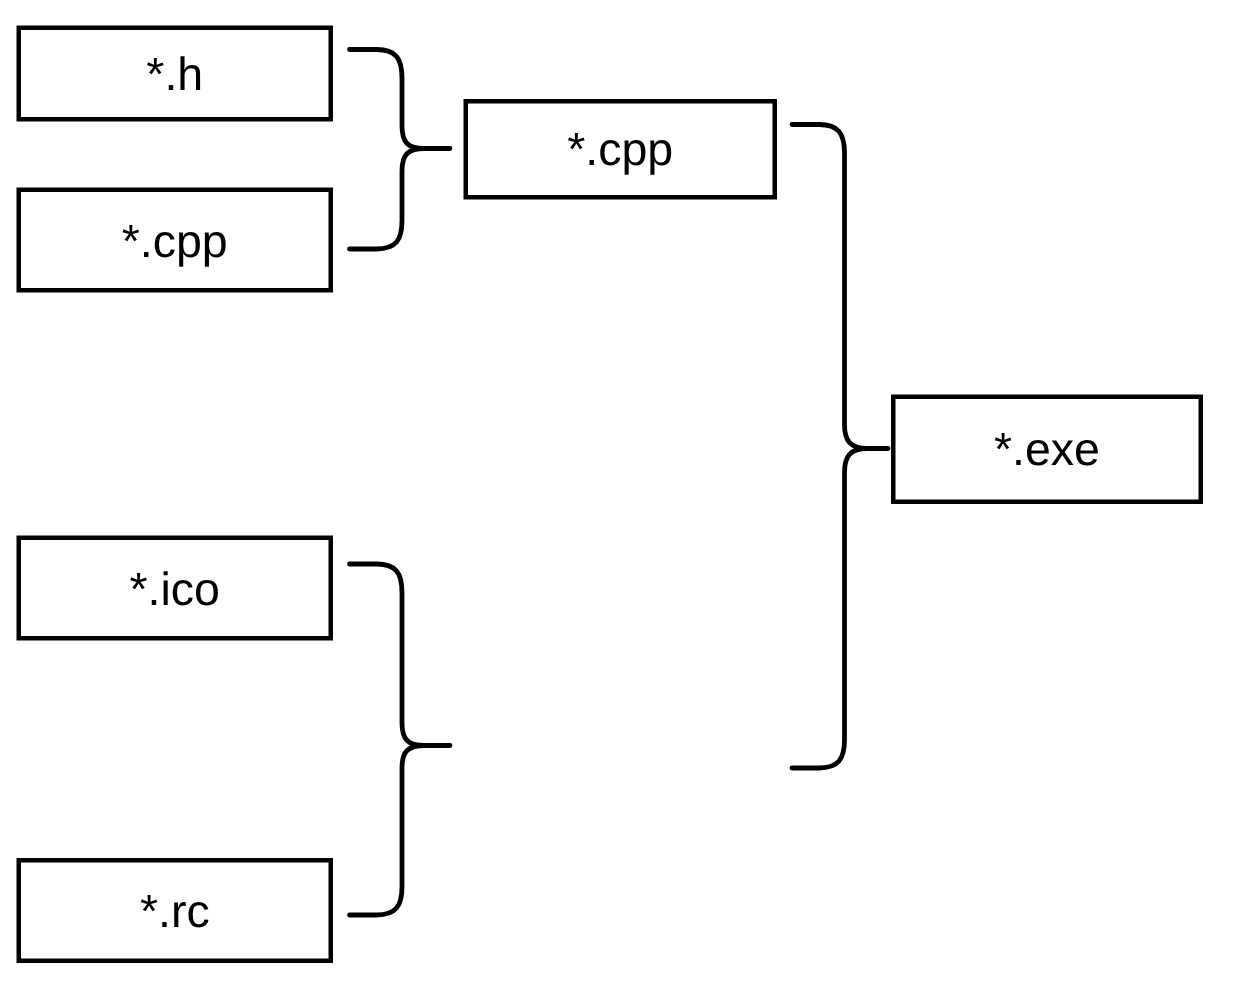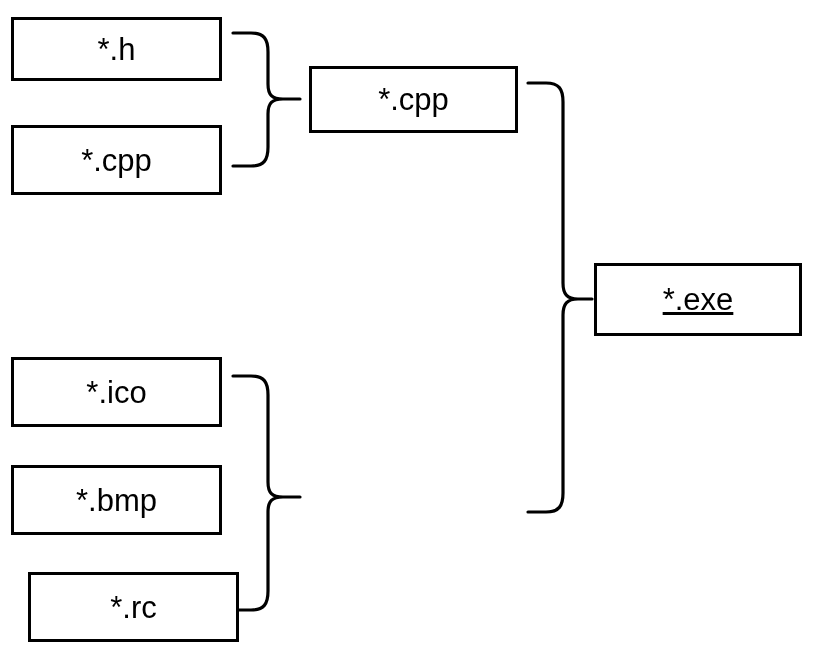--- a/index.html
+++ b/index.html
@@ -104,26 +104,23 @@
   </div>
 
   <div class="node-box" style="left:309px; top:66px; width:209px; height:67px;">
     <span class="node-label">*.cpp</span>
   </div>
 
   <div class="node-box" style="left:11px; top:357px; width:211px; height:70px;">
     <span class="node-label">*.ico</span>
   </div>
 
-  <div class="node-box" style="left:11px; top:465px; width:211px; height:70px;">
-    <span class="node-label">*.bmp</span>
-  </div>
 
-  <div class="node-box" style="left:11px; top:572px; width:211px; height:70px;margin-left:17px;">
+  <div class="node-box" style="left:11px; top:572px; width:211px; height:70px;">
     <span class="node-label">*.rc</span>
   </div>
 
 
-  <div class="node-box" style="left:594px; top:263px; width:208px; height:73px;text-decoration:underline;">
+  <div class="node-box" style="left:594px; top:263px; width:208px; height:73px;">
     <span class="node-label">*.exe</span>
   </div>
 
 </div>
 
 </body></html>

